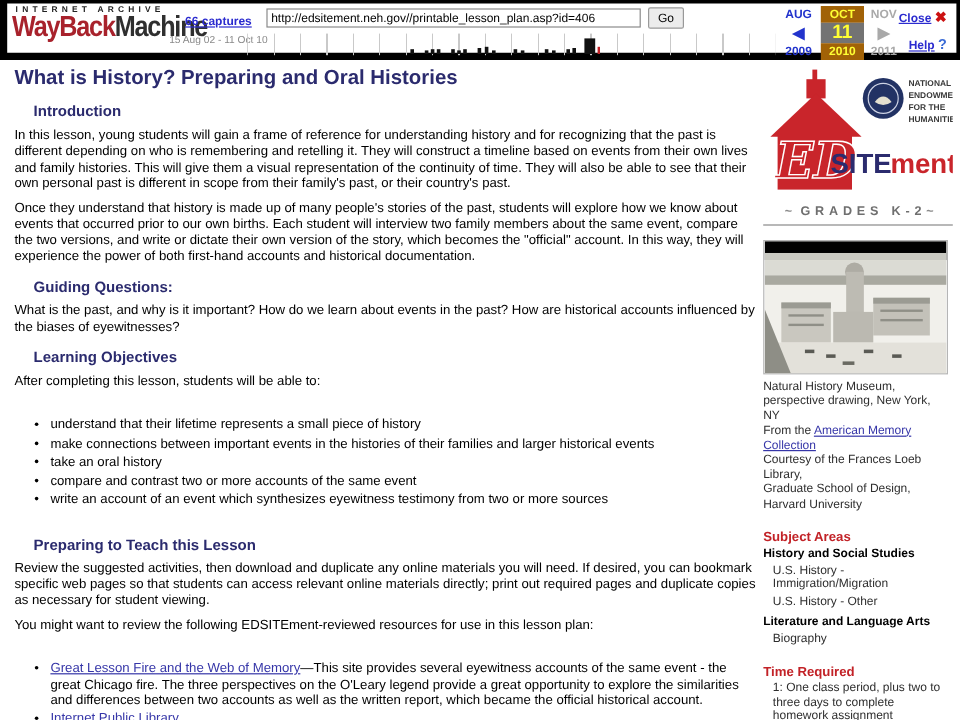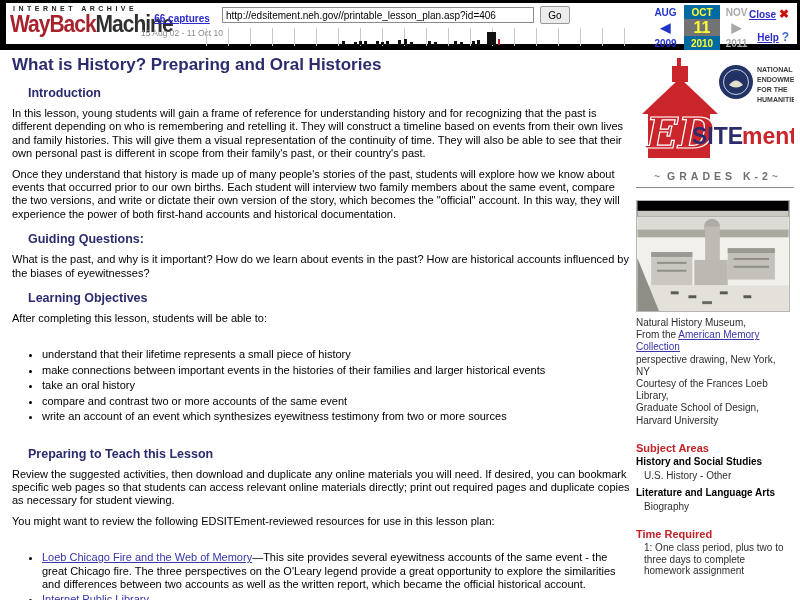--- a/index.html
+++ b/index.html
@@ -26,21 +26,21 @@
             border-radius:2px; cursor:pointer; }
   .sparkline { position:absolute; left:200px; top:25px; width:440px; height:18px;
                background-image:repeating-linear-gradient(to right,#c9c9c9 0 1px,transparent 1px 22px); cursor:pointer; }
   .spark-bar { position:absolute; bottom:1px; background:#111; }
   .spark-highlight { position:absolute; top:-2px; bottom:0; background:#ffffb8; z-index:-1; }
   .spark-red { position:absolute; bottom:1px; width:2px; background:#c22227; }
   .nav-block { position:absolute; left:641px; top:2px; display:grid;
                grid-template-columns:37px 36px 33px; grid-template-rows:14px 17px 14px; }
   .cell { display:flex; align-items:center; justify-content:center; font-weight:bold; }
   .cell.prevc { color:#2233cc; font-size:10px; }
-  .cell.curc  { background:#0369a1; color:#ffff33; font-size:10px;text-align:center; }
+  .cell.curc  { background:#a16207; color:#ffff33; font-size:10px;text-align:center; }
   .cell.nextc { color:#a9a9a9; font-size:10px; }
   .cell.day   { background:#737373; color:#ffff33; font-size:16px; }
   .cell.arrow { font-size:13px; cursor:pointer; }
   .close-help { position:absolute; right:8px; top:4px; text-align:right; font-size:10px; font-weight:bold; }
   .close-help a { color:#2b2bcf; text-decoration:underline; cursor:pointer; }
   .close-x { color:#cc1111; font-size:12px; font-weight:bold; cursor:pointer; }
   .help-q  { color:#3a6bd6; font-size:12px; font-weight:bold; cursor:pointer; }
   .close-row { margin-bottom:9px; }
 
   
@@ -145,21 +145,21 @@
     <li>understand that their lifetime represents a small piece of history</li>
     <li>make connections between important events in the histories of their families and larger historical events</li>
     <li>take an oral history</li>
     <li>compare and contrast two or more accounts of the same event</li>
     <li>write an account of an event which synthesizes eyewitness testimony from two or more sources</li>
   </ul>
   <h2>Preparing to Teach this Lesson</h2>
   <p>Review the suggested activities, then download and duplicate any online materials you will need. If desired, you can bookmark specific web pages so that students can access relevant online materials directly; print out required pages and duplicate copies as necessary for student viewing.</p>
   <p>You might want to review the following EDSITEment-reviewed resources for use in this lesson plan:</p>
   <ul>
-    <li><a>Loeb Chicago Fire and the Web of Memory</a><span>—This site provides several eyewitness accounts of the same event - the great Chicago fire. The three perspectives on the O'Leary legend provide a great opportunity to explore the similarities and differences between two accounts as well as the written report, which became the official historical account.</span></li>
+    <li><a>Great Lesson Fire and the Web of Memory</a><span>—This site provides several eyewitness accounts of the same event - the great Chicago fire. The three perspectives on the O'Leary legend provide a great opportunity to explore the similarities and differences between two accounts as well as the written report, which became the official historical account.</span></li>
     <li>
       <a>Internet Public Library</a>
       <ul class="sub">
         <li>
           <a>Kidspace</a>
           <div class="res-desc-partial">This Day in History—This site may be used by students to explore events that took place on any day in the past.</div>
         </li>
       </ul>
     </li>
   </ul>
@@ -214,29 +214,30 @@
     <polygon points="0,58 22,112 0,112" fill="#8e8e86"></polygon>
     <rect x="34" y="92" width="8" height="3" fill="#5a5a54"></rect>
     <rect x="52" y="96" width="8" height="3" fill="#5a5a54"></rect>
     <rect x="84" y="92" width="8" height="3" fill="#5a5a54"></rect>
     <rect x="108" y="96" width="8" height="3" fill="#5a5a54"></rect>
     <rect x="66" y="102" width="10" height="3" fill="#6a6a62"></rect>
   </svg>
 
   <div class="caption">
     <div>Natural History Museum,</div>
+    <div>perspective drawing, New York, NY</div>
     <div><span>From the </span><a>American Memory Collection</a></div>
-    <div>perspective drawing, New York, NY</div>
     <div>Courtesy of the Frances Loeb Library,</div>
     <div>Graduate School of Design,</div>
     <div>Harvard University</div>
   </div>
 
   <div class="sb-head">Subject Areas</div>
   <div class="sb-group-title">History and Social Studies</div>
+  <div class="sb-item">U.S. History - Immigration/Migration</div>
   <div class="sb-item">U.S. History - Other</div>
   <div class="sb-group-title" style="margin-top:6px">Literature and Language Arts</div>
   <div class="sb-item">Biography</div>
 
   <div class="sb-head">Time Required</div>
   <div class="sb-time-item">1: One class period, plus two to three days to complete homework assignment</div>
 
 </div>
 
 </body></html>

